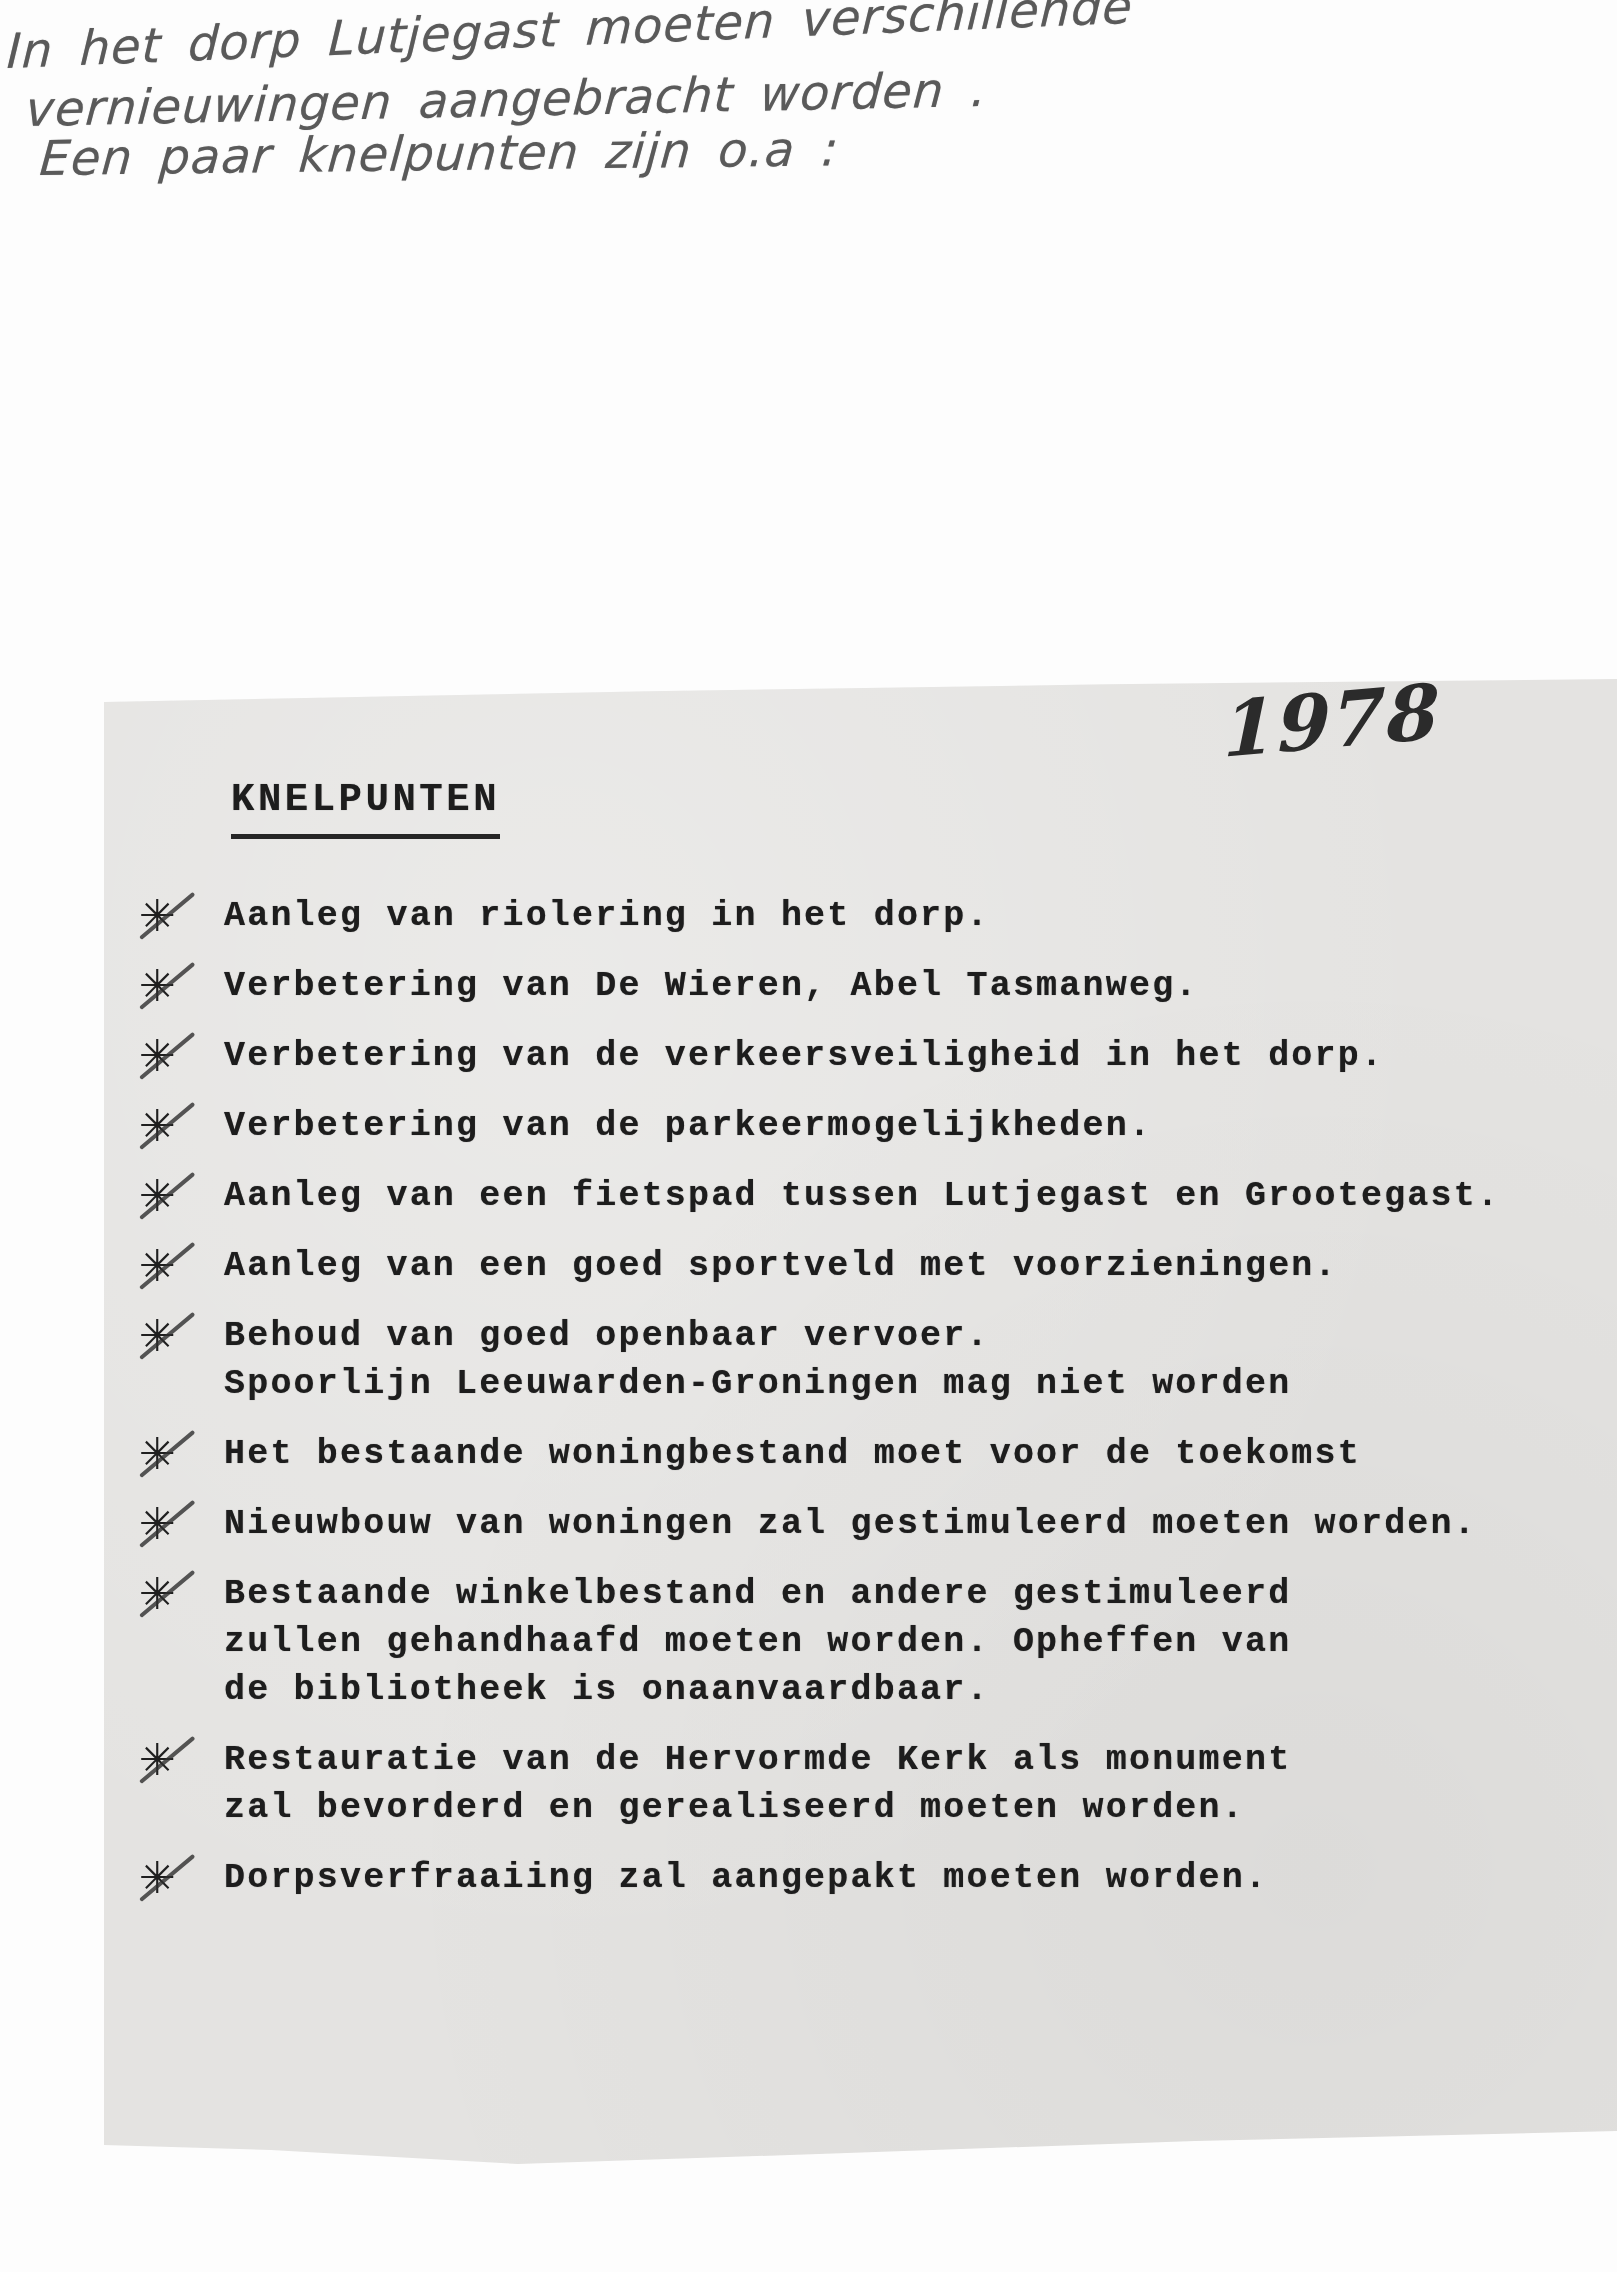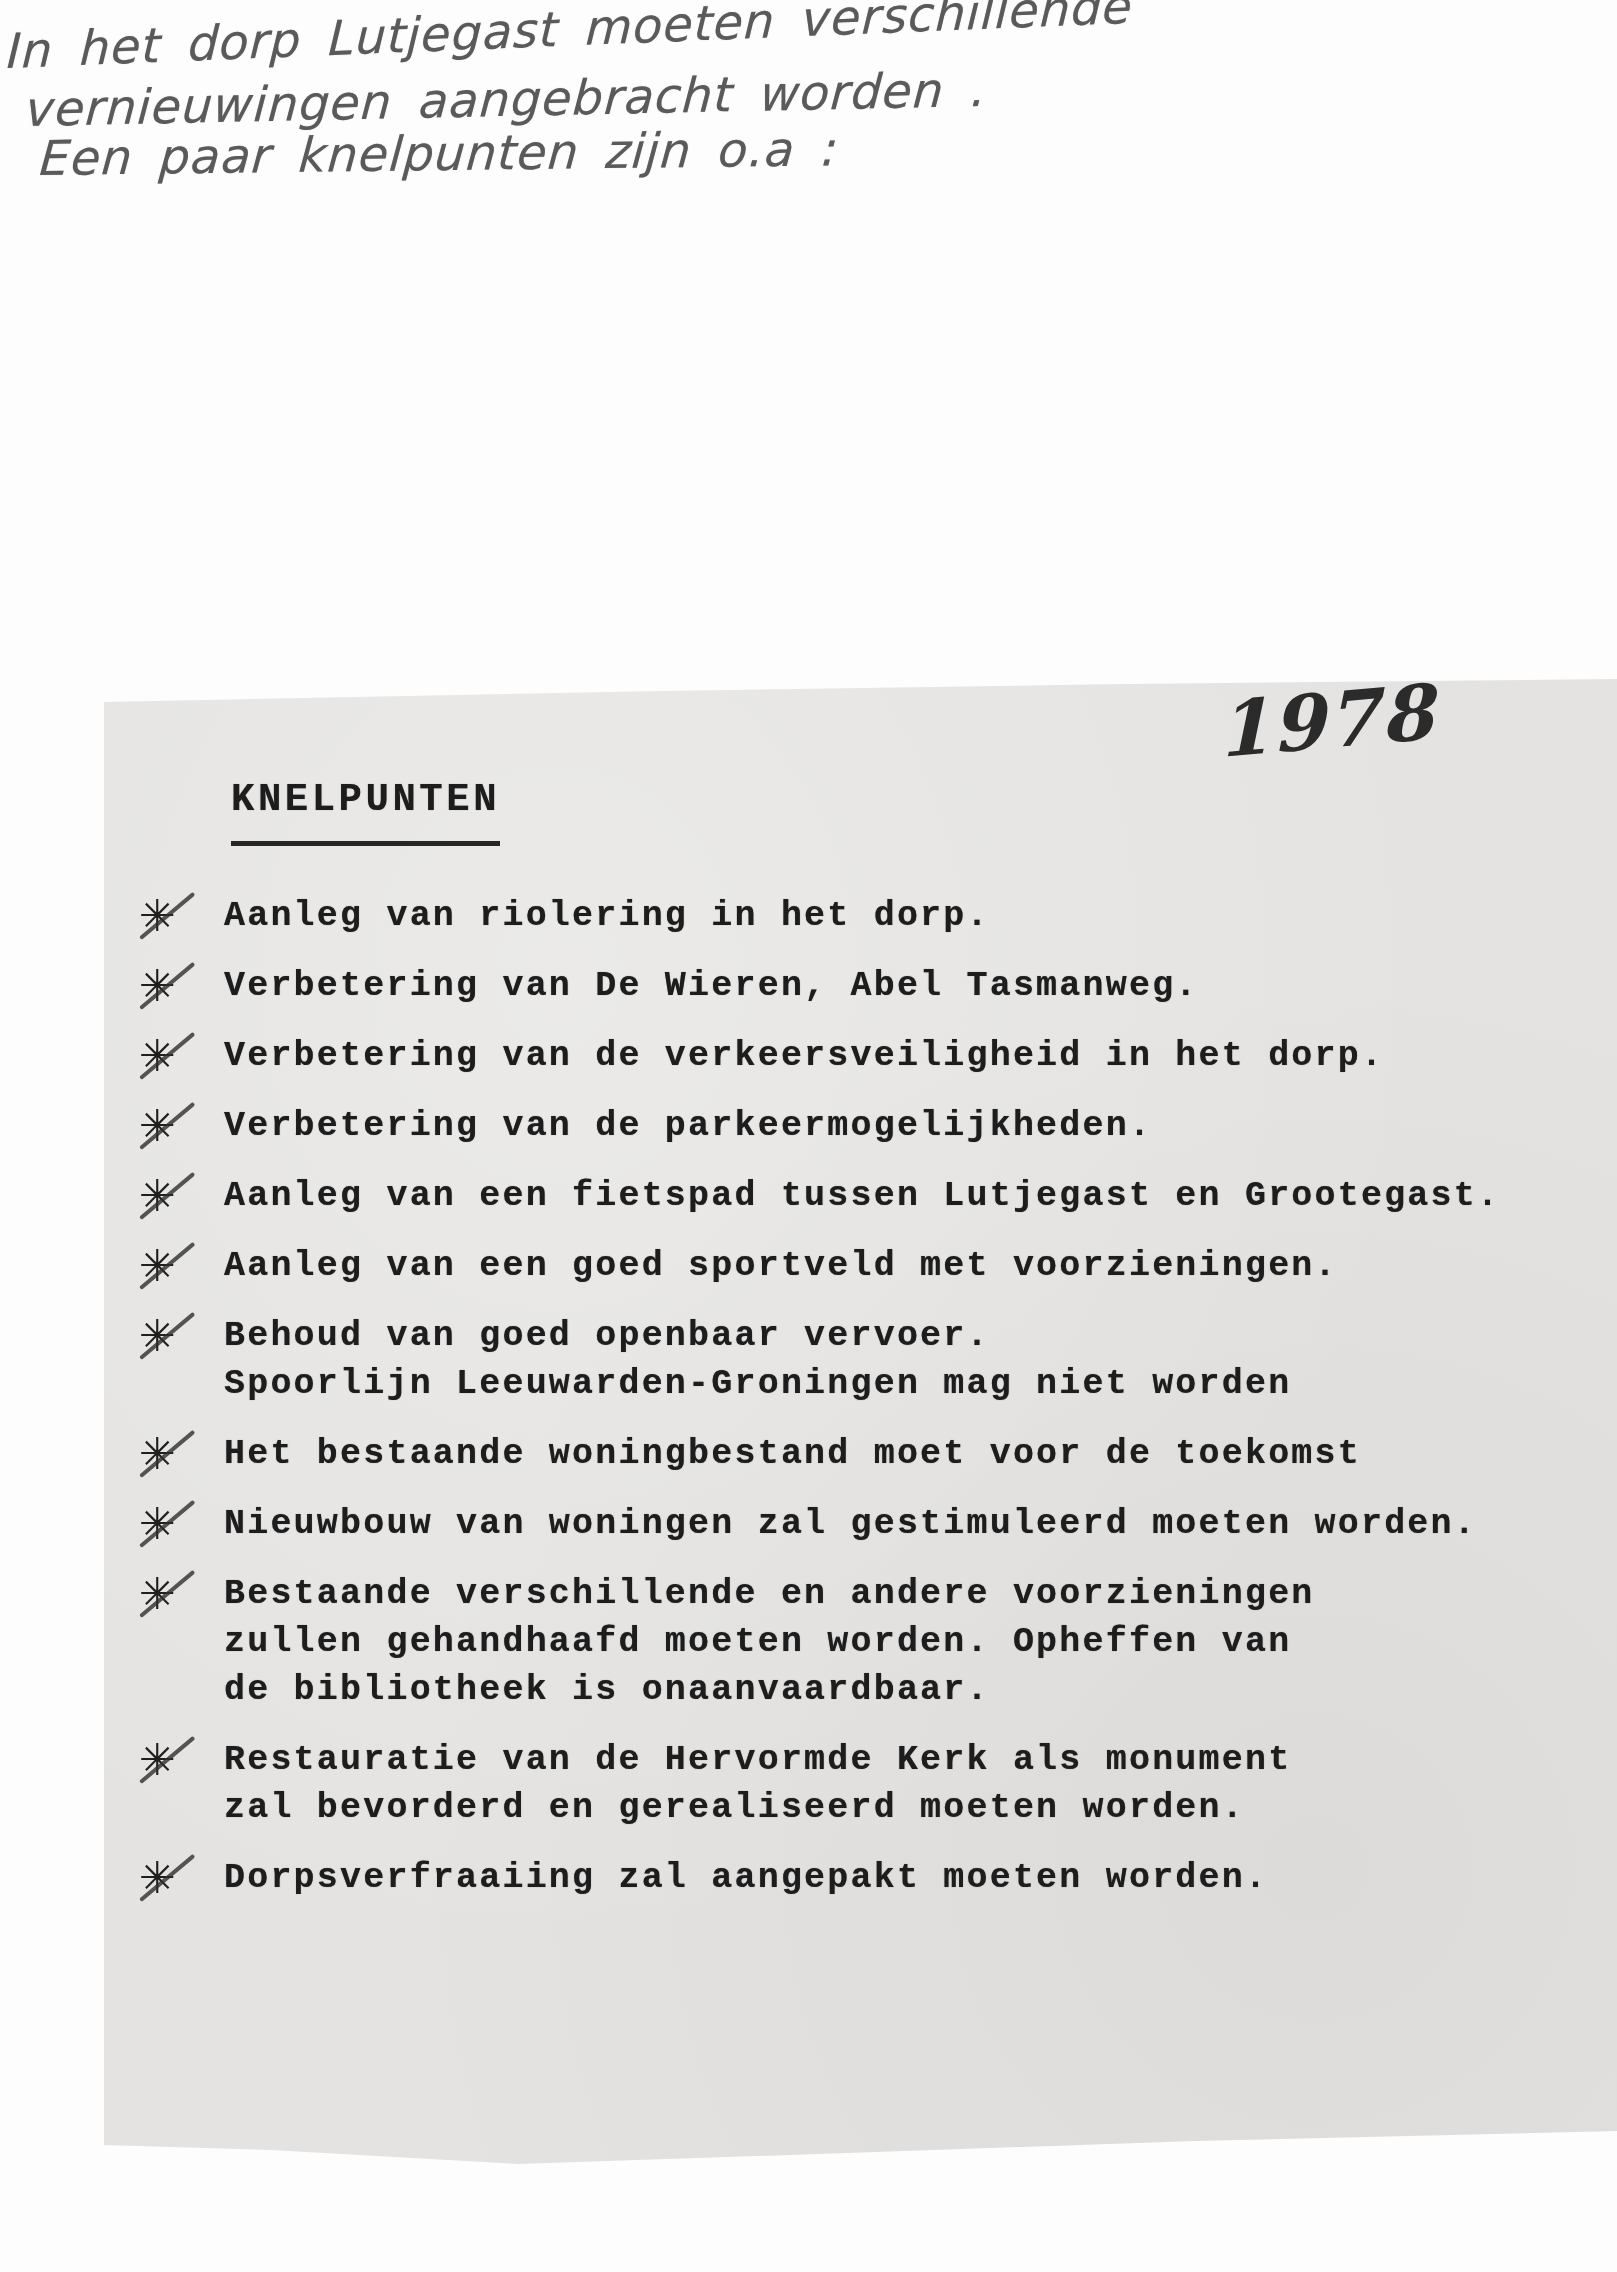--- a/index.html
+++ b/index.html
@@ -63,21 +63,21 @@
   .paper-title {
     position: absolute;
     left: 127px;
     top: 99px;
     font-family: "Liberation Mono", monospace;
     font-weight: 700;
     font-size: 39px;
     letter-spacing: 3.5px;
     color: #1d1d1d;
     border-bottom: 5.3px solid #262626;
-    padding-bottom: 19px;
+    padding-bottom: 12px;
     text-shadow: 0 0 0.9px rgba(0,0,0,.5);
   }
 
   .items {
     position: absolute;
     left: 35px;
     top: 213px;
     width: 1474px;
     list-style: none;
     margin: 0;
@@ -185,21 +185,21 @@
         <div class="line">Het bestaande woningbestand moet voor de toekomst</div>
       </li>
 
       <li class="item">
         <span class="bullet"><span class="ast">✳</span><i class="strike"></i></span>
         <div class="line">Nieuwbouw van woningen zal gestimuleerd moeten worden.</div>
       </li>
 
       <li class="item">
         <span class="bullet"><span class="ast">✳</span><i class="strike"></i></span>
-        <div class="line">Bestaande verschillende en andere voorzieningen</div>
+        <div class="line">Bestaande winkelbestand en andere gestimuleerd</div>
         <div class="line">zullen gehandhaafd moeten worden. Opheffen van</div>
         <div class="line">de bibliotheek is onaanvaardbaar.</div>
       </li>
 
       <li class="item">
         <span class="bullet"><span class="ast">✳</span><i class="strike"></i></span>
         <div class="line">Restauratie van de Hervormde Kerk als monument</div>
         <div class="line">zal bevorderd en gerealiseerd moeten worden.</div>
       </li>
 

